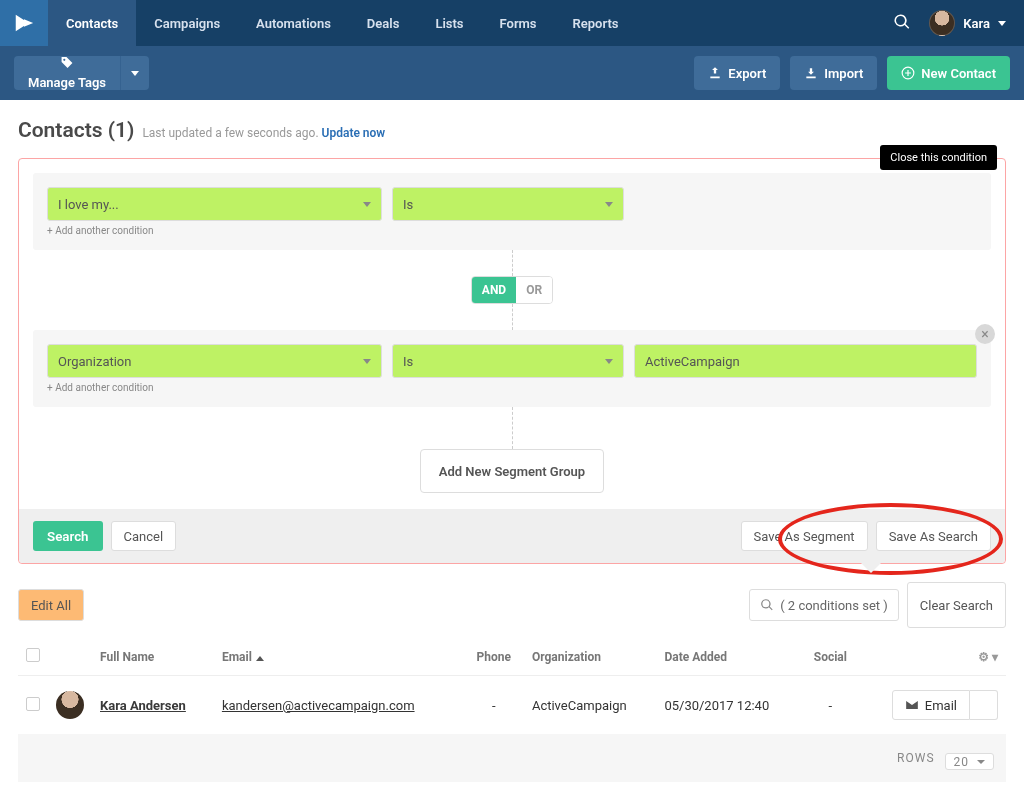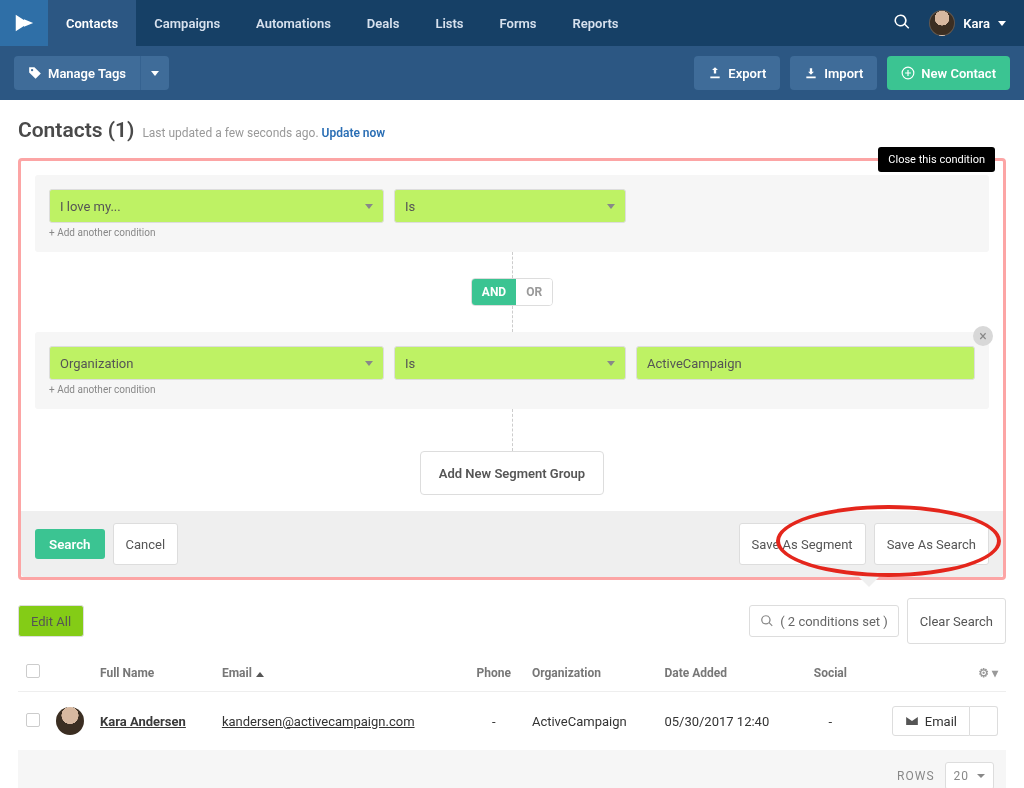--- a/index.html
+++ b/index.html
@@ -15,76 +15,76 @@
   .search-ico svg { width: 18px; height: 18px; fill: #fff; }
   .user { display: flex; align-items: center; gap: 8px; cursor:pointer; }
   .avatar { width: 26px; height: 26px; border-radius: 50%; background: radial-gradient(circle at 50% 30%, #d7b8a0 35%, #3b2e22 36%); border: 1px solid #fff3; }
   .user-name { font-size: 13px; color: #fff; font-weight:600;}
   .caret-down { width:0;height:0;border-left:4px solid transparent;border-right:4px solid transparent;border-top:5px solid #fff; }
   
   .subnav { background: #2c5783; height: 54px; display: flex; align-items: center; padding: 0 14px; }
   .btn { display: inline-flex; align-items: center; gap: 6px; border: none; border-radius: 4px; padding: 0 14px; height: 34px; font-size: 13px; font-weight: 600; cursor: pointer; }
   .btn-sub { background: #3f6c99; color: #fff; }
   .btn-split { display:inline-flex; }
-  .btn-split .btn:first-child{ border-radius:4px 0 0 4px; }
+  .btn-split .btn:first-child{ border-radius:4px 0 0 4px;flex-direction:column; }
   .btn-split .btn:last-child{ border-radius:0 4px 4px 0; border-left:1px solid #356290; padding:0 10px; }
   .sub-right { margin-left: auto; display: flex; gap: 10px; }
   .btn-action { background: #3f6c99; color: #fff; }
   .btn-green { background: #3bc492; color: #fff; }
   .ic { width: 14px; height: 14px; fill: currentColor; }
   
   .page { padding: 18px; }
   .page-title-row { display: flex; align-items: baseline; gap: 8px; margin-bottom: 16px; }
   .page-title { font-size: 21px; font-weight: 600; color: #4a4a4a; }
   .page-sub { font-size: 12px; color: #999; }
   .page-sub a { color: #2b6fb5; text-decoration: none; font-weight:600; }
   
-  .card { border: 3px solid #fca5a5; border-radius: 4px; padding: 14px; }
+  .card { border: 1px solid #fca5a5; border-radius: 4px; padding: 14px; }
   .seg-group { background: #f6f6f6; border-radius: 3px; padding: 14px; position: relative; }
   .close-chip { position: absolute; right: -4px; top: -6px; width: 20px; height: 20px; border-radius: 50%; background: #d8d8d8; color: #888; display:flex;align-items:center;justify-content:center;font-size:14px; cursor:pointer;}
   .cond-row { display: flex; gap: 10px; }
   .sel, .txt { height: 34px; border: 1px solid #ddd; border-radius: 3px; background: #bef264; padding: 0 10px; font-size: 13px; color: #555; display:flex; align-items:center; justify-content:space-between; }
   .sel .cd { width:0;height:0;border-left:4px solid transparent;border-right:4px solid transparent;border-top:5px solid #888; }
   .sel-field { flex: 0 0 335px; }
   .sel-op { flex: 0 0 232px; }
   .txt { flex: 1; }
   .add-cond { margin-top: 4px; font-size: 10px; color: #888; cursor:pointer; }
   .connector { display:flex; flex-direction:column; align-items:center; }
   .vline { width:0; border-left:1px dashed #ccc; height: 26px; }
   .andor { display:flex; border:1px solid #ddd; border-radius:4px; overflow:hidden; }
   .andor span { padding:6px 10px; font-size:12px; font-weight:700; background:#fff; color:#999; cursor:pointer;}
   .andor span.on { background:#3bc492; color:#fff; }
   .add-seg-btn { border:1px solid #ddd; background:#fff; border-radius:4px; height:44px; padding:0 18px; font-size:13px; color:#555; font-weight:600; cursor:pointer; margin: 0 auto; display:block; }
   .seg-footer { background:#efefef; margin: 16px -14px -14px -14px; padding: 12px 14px; display:flex; align-items:center; border-radius:0 0 4px 4px; position:relative;}
   .btn-search { background:#3bc492; color:#fff; border:none; border-radius:3px; height:30px; padding:0 14px; font-weight:600; cursor:pointer; }
-  .btn-plain { background:#fff; border:1px solid #ddd; border-radius:3px; height:42px; padding:0 12px; font-size:13px; color:#555; cursor:pointer; }
+  .btn-plain { background:#fff; border:1px solid #ddd; border-radius:3px; height:30px; padding:0 12px; font-size:13px; color:#555; cursor:pointer; }
   .seg-footer .right { margin-left:auto; display:flex; gap:8px; }
   
   .annot { position:absolute; border:4px solid #e4261c; border-radius:50%; width:225px; height:72px; right:2px; top:-6px; pointer-events:none; }
   .tooltip { position:absolute; background:#000; color:#fff; font-size:11px; padding:6px 10px; border-radius:3px; right:-6px; top:-28px; white-space:nowrap;}
   
   .toolbar { display:flex; align-items:center; margin:18px 0 0 0; gap:8px; }
-  .editall { border:1px solid #ddd; background:#84cc16; height:32px; padding:0 12px; border-radius:3px; cursor:pointer; font-size:13px; color:#555;}
+  .editall { border:1px solid #ddd; background:#fdba74; height:32px; padding:0 12px; border-radius:3px; cursor:pointer; font-size:13px; color:#555;}
   .searchbox { margin-left:auto; display:flex; align-items:center; gap:6px; border:1px solid #ddd; height:32px; padding:0 10px; border-radius:3px; color:#666;}
   .clearbtn { border:1px solid #ddd; background:#fff; height:46px; padding:0 12px; border-radius:3px; cursor:pointer; font-size:13px; color:#555;}
   
   .tbl { width:100%; border-collapse:collapse; margin-top:10px; }
   .tbl th { text-align:left; font-weight:700; font-size:12px; color:#777; padding:10px 8px; border-bottom:1px solid #eee; }
   .tbl td { padding:14px 8px; font-size:13px; border-bottom:1px solid #eee; }
   .chk { width:14px; height:14px; border:1px solid #ccc; border-radius:2px; display:inline-block; cursor:pointer;}
   .row-avatar { width:28px; height:28px; border-radius:50%; background: radial-gradient(circle at 50% 30%, #d7b8a0 35%, #3b2e22 36%); display:inline-block; vertical-align:middle;}
   .link { color:#3a3a3a; font-weight:700; text-decoration:underline; cursor:pointer; }
   .elink { color:#333; text-decoration:underline; cursor:pointer; }
   .emailbtn { display:flex; }
   .emailbtn .b1 { border:1px solid #ddd; border-radius:3px 0 0 3px; height:30px; padding:0 12px; display:flex; align-items:center; gap:6px; cursor:pointer;}
   .emailbtn .b2 { border:1px solid #ddd; border-left:none; border-radius:0 3px 3px 0; height:30px; width:28px; display:flex; align-items:center; justify-content:center; cursor:pointer;}
   .sort-asc { width:0;height:0;border-left:4px solid transparent;border-right:4px solid transparent;border-bottom:5px solid #555; display:inline-block; margin-left:4px;}
   .gear { color:#999; cursor:pointer;}
   .pager { background:#f6f6f6; display:flex; align-items:center; justify-content:flex-end; padding:12px; gap:10px; font-size:12px; color:#888; letter-spacing:1px; margin-top:-1px;}
-  .pagesel { border:1px solid #ddd; background:#fff; height:28px; padding:0 8px; border-radius:3px; display:flex; align-items:center; gap:8px; cursor:pointer;}
+  .pagesel { border:1px solid #ddd; background:#fff; height:17px; padding:0 8px; border-radius:3px; display:flex; align-items:center; gap:8px; cursor:pointer;margin-top:7px;}
   .pagesel .cd { width:0;height:0;border-left:4px solid transparent;border-right:4px solid transparent;border-top:4px solid #888; }
   .pointer-arrow { position:absolute; right:124px; bottom:-10px; width:0; height:0; border-left:10px solid transparent; border-right:10px solid transparent; border-top:10px solid #efefef; }
   .rel { position:relative; }
 </style>
 </head>
 <body>
 
 <div class="topnav">
   <div class="logo">
     <svg viewBox="0 0 24 24">

